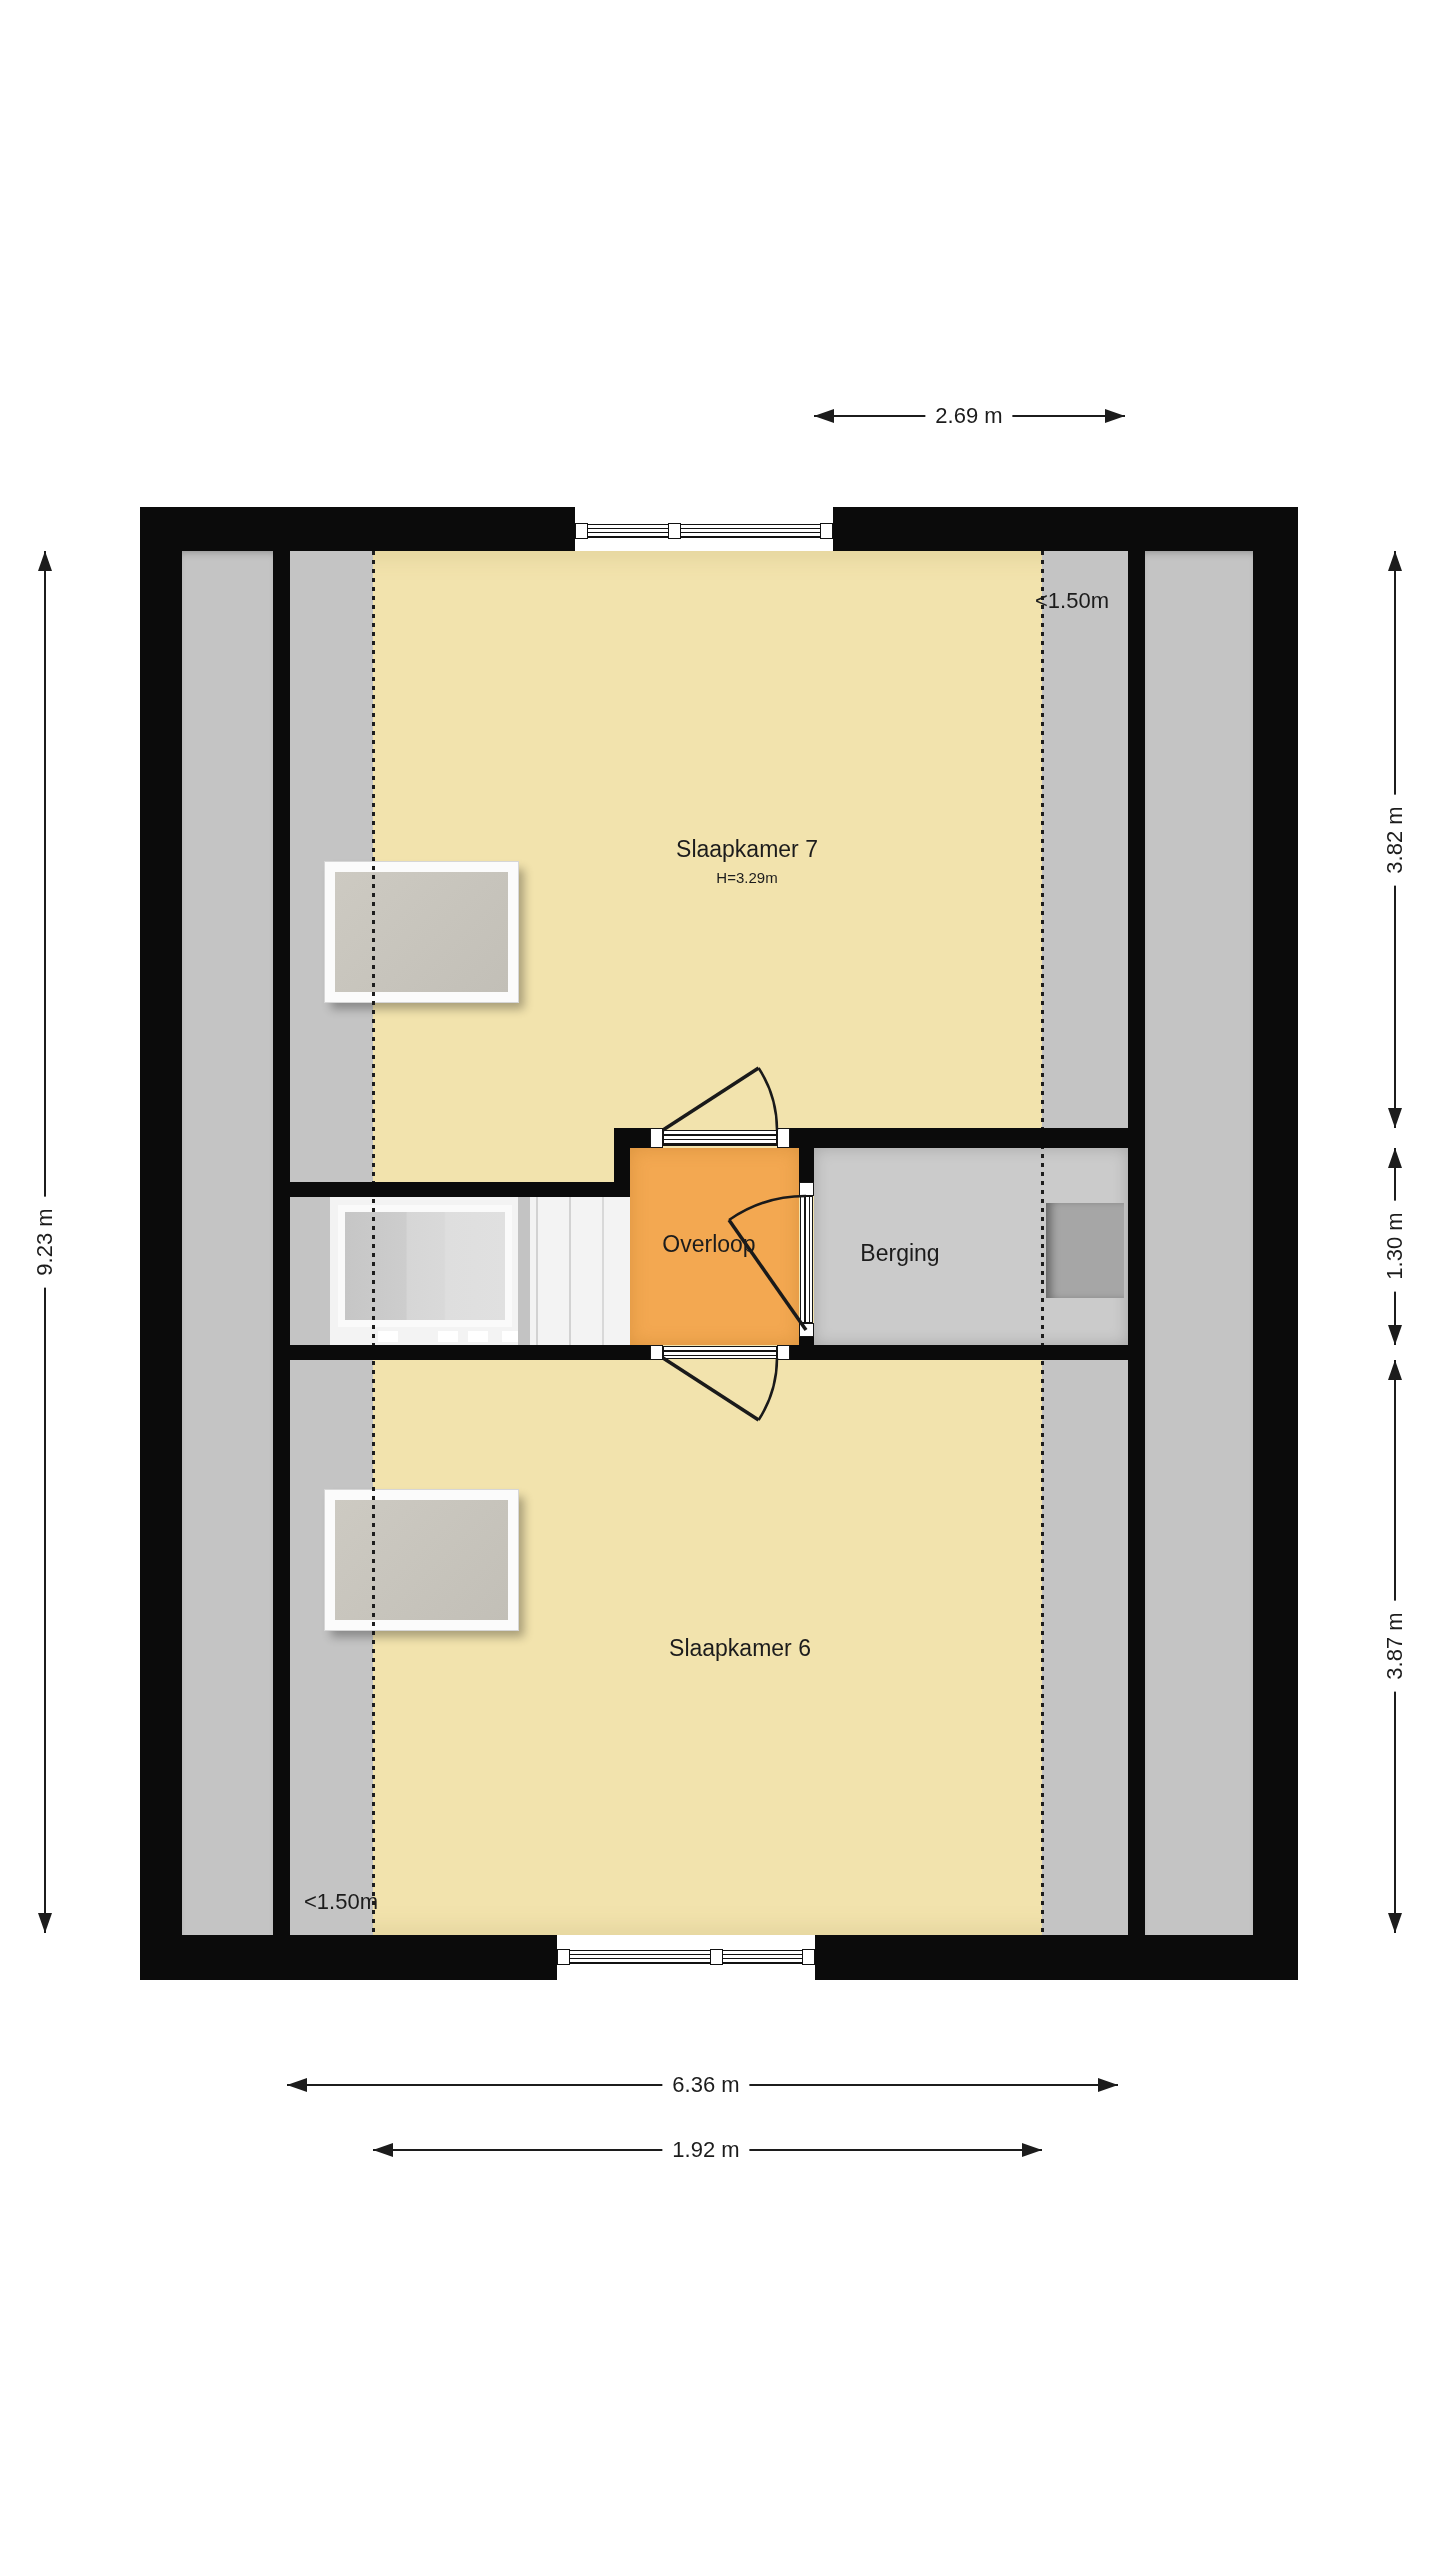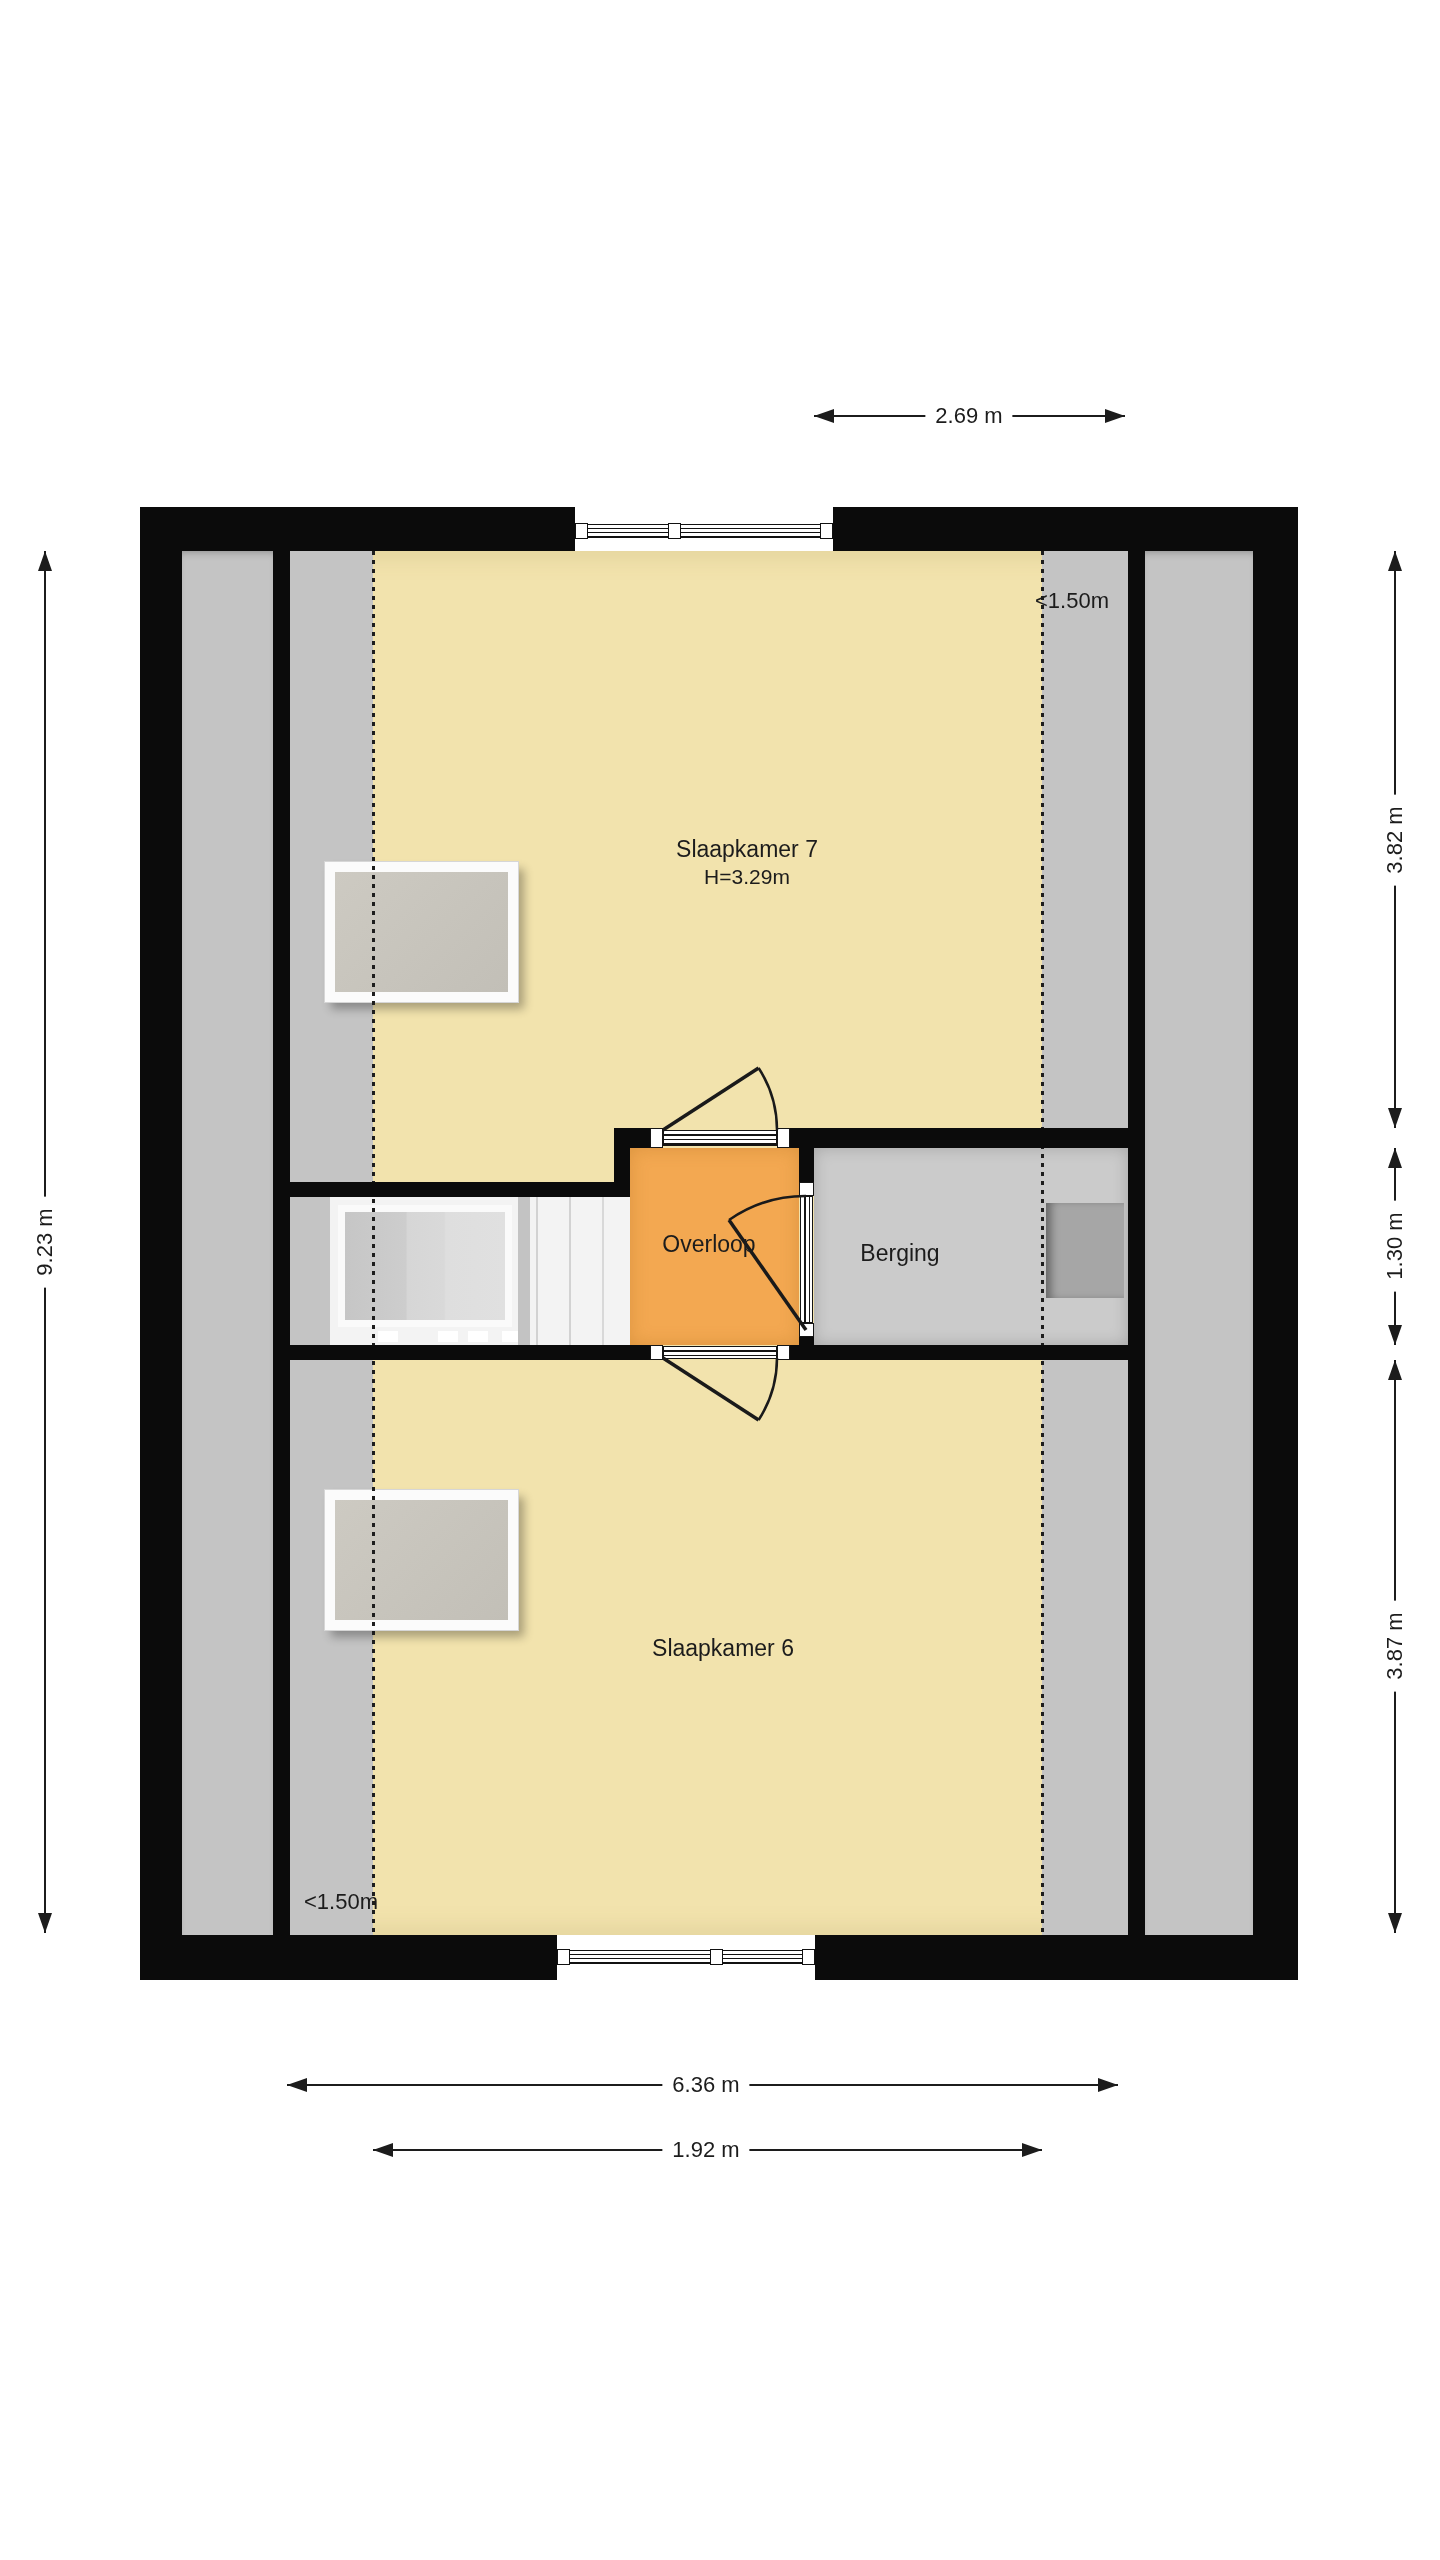--- a/index.html
+++ b/index.html
@@ -16,21 +16,21 @@
      background:repeating-linear-gradient(to bottom,#ffffff 0 3.2px,#141414 3.2px 4.6px);}
   .doorbar-v{position:absolute;box-sizing:border-box;border:1px solid #141414;
      background:repeating-linear-gradient(to right,#ffffff 0 3.2px,#141414 3.2px 4.6px);}
   .win-casing{position:absolute;background:#ffffff;}
   .win-bar{position:absolute;box-sizing:border-box;border:1px solid #111;
      background:repeating-linear-gradient(to bottom,#ffffff 0 3px,#111 3px 4.2px);}
   .mullion{position:absolute;background:#ffffff;border:1px solid #111;box-sizing:border-box;}
   .roofwin{position:absolute;box-sizing:border-box;border:10px solid #fbfbfb;outline:1px solid #d6d6d6;
      background:linear-gradient(135deg,#cdcac2,#c2bfb7);box-shadow:6px 7px 9px rgba(0,0,0,.3);}
   .lbl{position:absolute;transform:translate(-50%,-50%);font-size:23px;white-space:nowrap;}
-  .lbl-small{position:absolute;transform:translate(-50%,-50%);font-size:21px;white-space:nowrap;}
+  .lbl-small{position:absolute;transform:translate(-50%,-50%);font-size:15px;white-space:nowrap;}
   .dim-line-h{position:absolute;height:2px;background:var(--line-dark,#1c1c1c);}
   .dim-line-v{position:absolute;width:2px;background:var(--line-dark,#1c1c1c);}
   .dim-label{position:absolute;transform:translate(-50%,-50%);font-size:22px;background:#fff;
      padding:2px 10px;white-space:nowrap;}
   .dim-label-v{position:absolute;transform:translate(-50%,-50%) rotate(-90deg);font-size:22px;
      background:#fff;padding:2px 12px;white-space:nowrap;}
   .arr{position:absolute;width:0;height:0;}
   .arr-l{border-top:7px solid transparent;border-bottom:7px solid transparent;
          border-right:20px solid var(--line-dark,#1c1c1c);}
   .arr-r{border-top:7px solid transparent;border-bottom:7px solid transparent;
@@ -130,21 +130,21 @@
     <path d="M777,1358 A114,114 0 0 1 758.6,1420" stroke="#1a1a1a" stroke-width="2.5"></path>
     <line x1="663" y1="1358" x2="758.6" y2="1420" stroke="#1a1a1a" stroke-width="3.5"></line>
     <path d="M806,1196 A134,134 0 0 0 729,1220" stroke="#1a1a1a" stroke-width="2.5"></path>
     <line x1="806" y1="1330" x2="729" y2="1220" stroke="#1a1a1a" stroke-width="3.5"></line>
   </svg>
 
   <div class="lbl" style="left:747px;top:849px;">Slaapkamer 7</div>
   <div class="lbl-small" style="left:747px;top:877px;">H=3.29m</div>
   <div class="lbl" style="left:709px;top:1244px;">Overloop</div>
   <div class="lbl" style="left:900px;top:1253px;">Berging</div>
-  <div class="lbl" style="left:723px;top:1648px;">Slaapkamer 6</div>
+  <div class="lbl" style="left:740px;top:1648px;">Slaapkamer 6</div>
 
   <div class="headroom" style="left:1072px;top:601px;">&lt;1.50m</div>
   <div class="headroom" style="left:341px;top:1902px;">&lt;1.50m</div>
 
   <div class="dim-line-h" style="left:814px;top:415px;width:311px;"></div>
   <div class="arr arr-l" style="left:814px;top:409px;"></div>
   <div class="arr arr-r" style="left:1105px;top:409px;"></div>
   <div class="dim-label" style="left:969px;top:416px;">2.69 m</div>
 
   <div class="dim-line-v" style="left:44px;top:551px;height:1382px;"></div>

